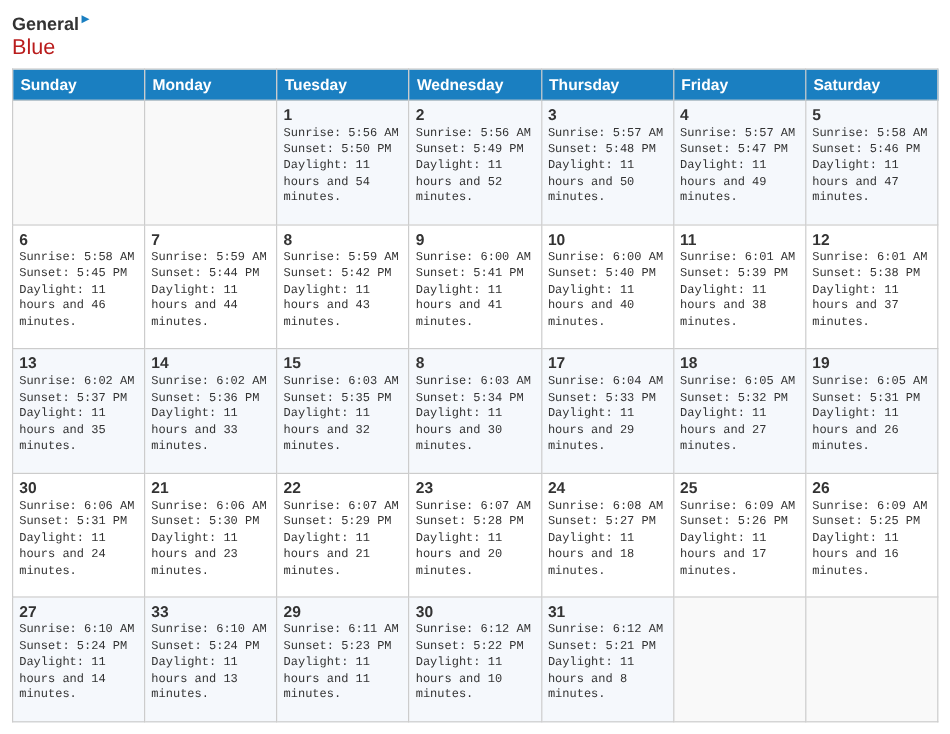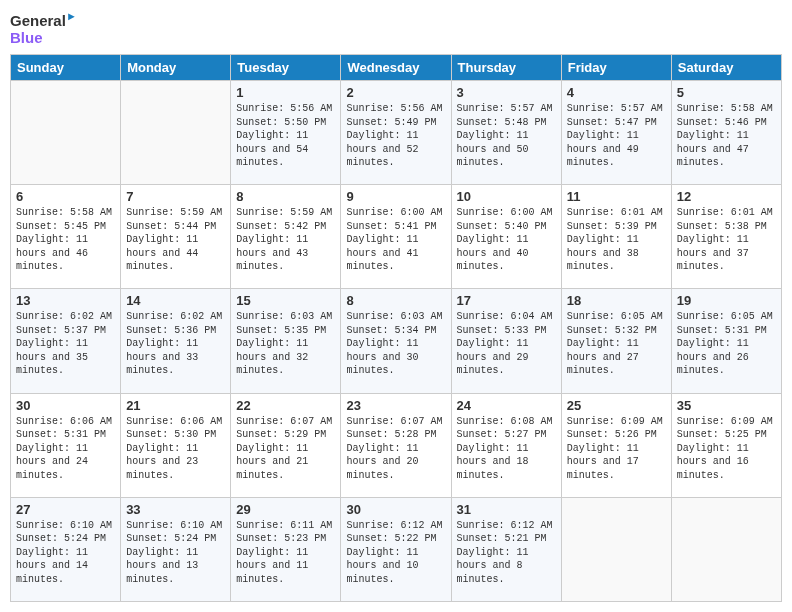--- a/index.html
+++ b/index.html
@@ -87,21 +87,21 @@
     }
   </style>
 </head>
 <body>
 
 <div class="page">
   <div class="header">
     <div class="logo">
     <div style="display:flex;flex-direction:column;line-height:1.1;">
       <div style="font-size:15px;font-weight:bold;color:#333;">General<span style="color:#1a7fc1;font-size:11px;vertical-align:super;">►</span></div>
-      <div style="font-size:15px;font-weight:bold;color:#8b5cf6;">Blue</div>
+      <div style="font-size:18px;font-weight:normal;color:#b91c1c;">Blue</div>
     </div>
   </div>
     <div class="title-block">
       <div class="month-title"></div>
       <div class="location"></div>
     </div>
   </div>
 
   <table class="calendar">
     <thead>
@@ -269,21 +269,21 @@
 Sunset: 5:27 PM
 Daylight: 11 hours and 18 minutes.</div>
           </td>
           <td>
             <span class="day-num">25</span>
             <div class="cell-content" style="white-space: pre-line;">Sunrise: 6:09 AM
 Sunset: 5:26 PM
 Daylight: 11 hours and 17 minutes.</div>
           </td>
           <td>
-            <span class="day-num">35</span>
+            <span class="day-num">26</span>
             <div class="cell-content" style="white-space: pre-line;">Sunrise: 6:09 AM
 Sunset: 5:25 PM
 Daylight: 11 hours and 16 minutes.</div>
           </td>
         </tr>
         <tr>
           <td>
             <span class="day-num">27</span>
             <div class="cell-content" style="white-space: pre-line;">Sunrise: 6:10 AM
 Sunset: 5:24 PM

